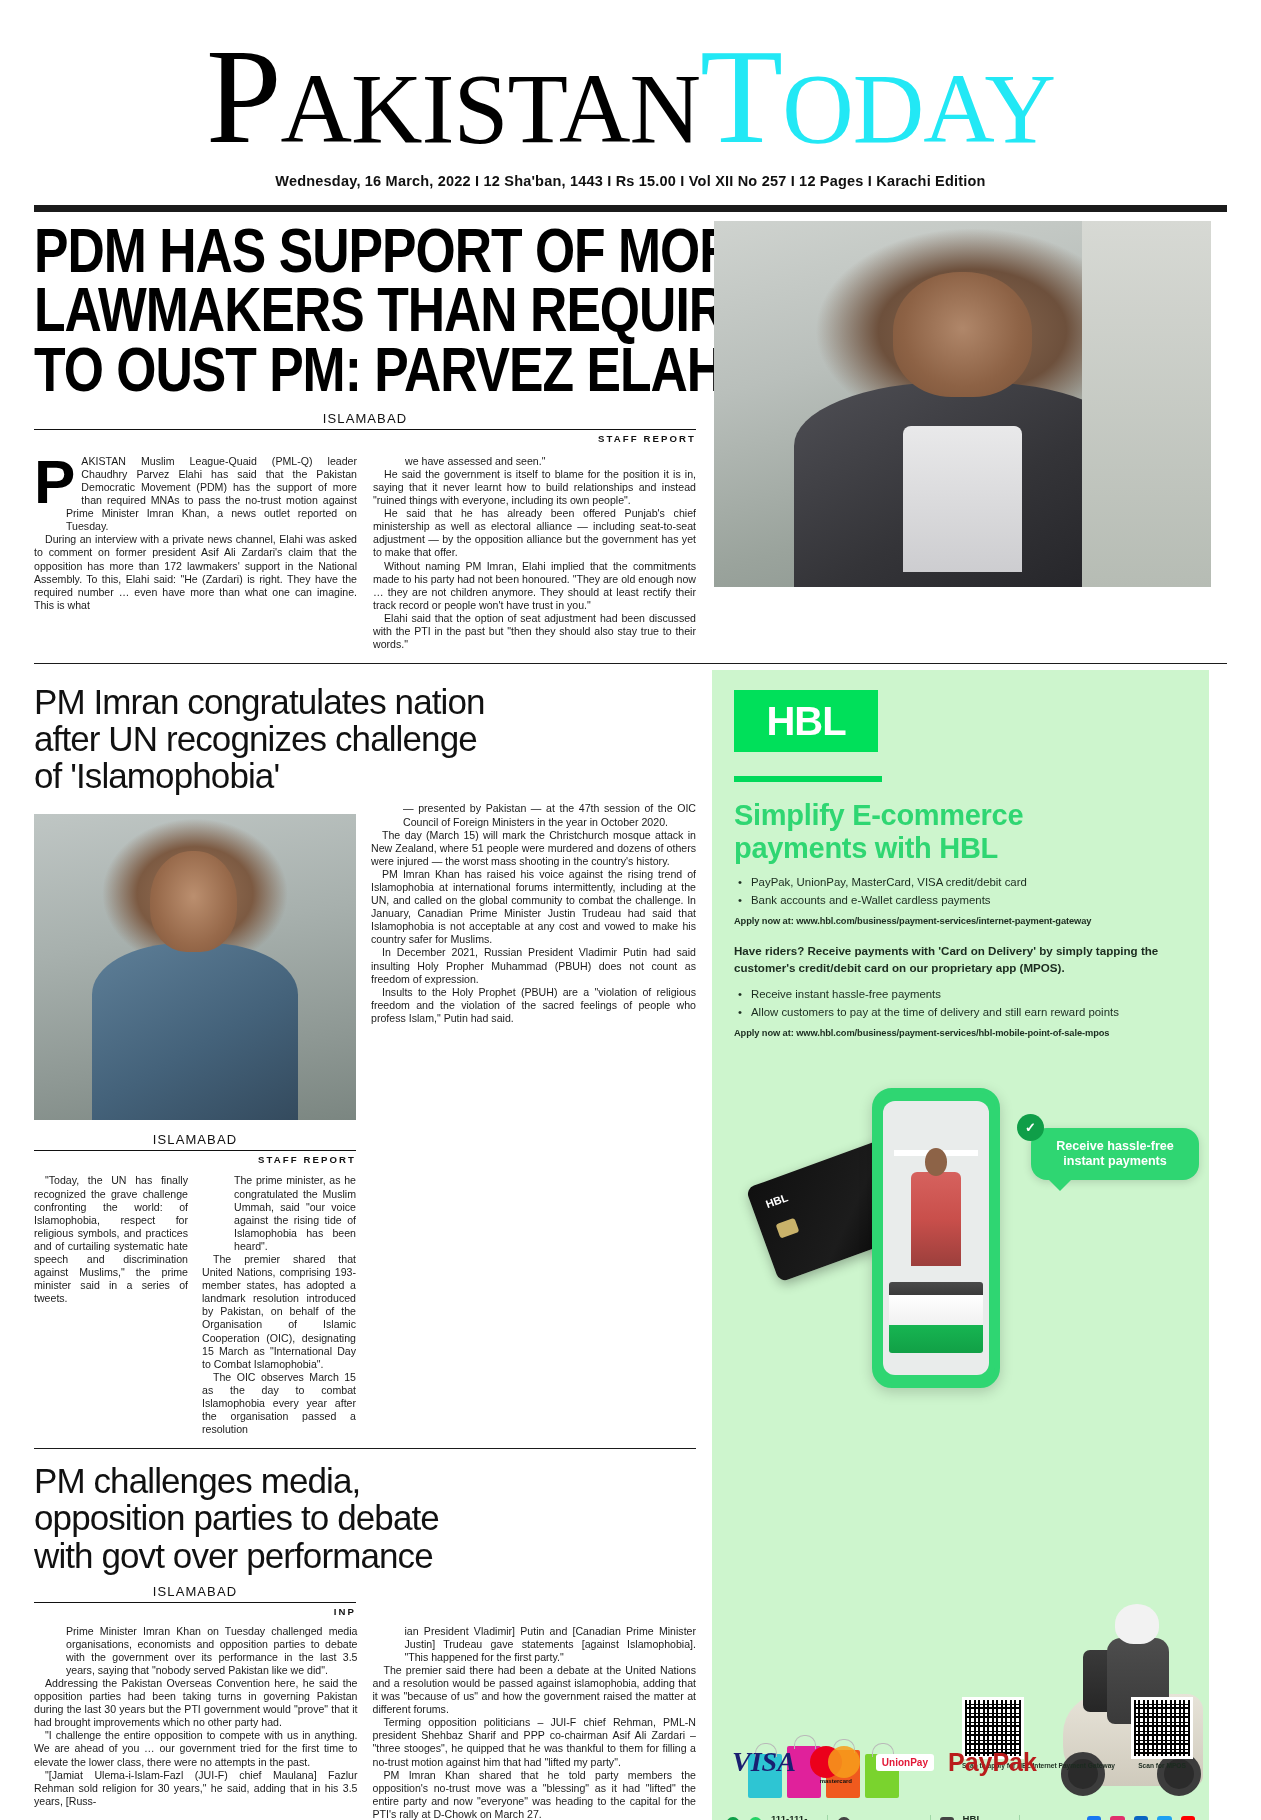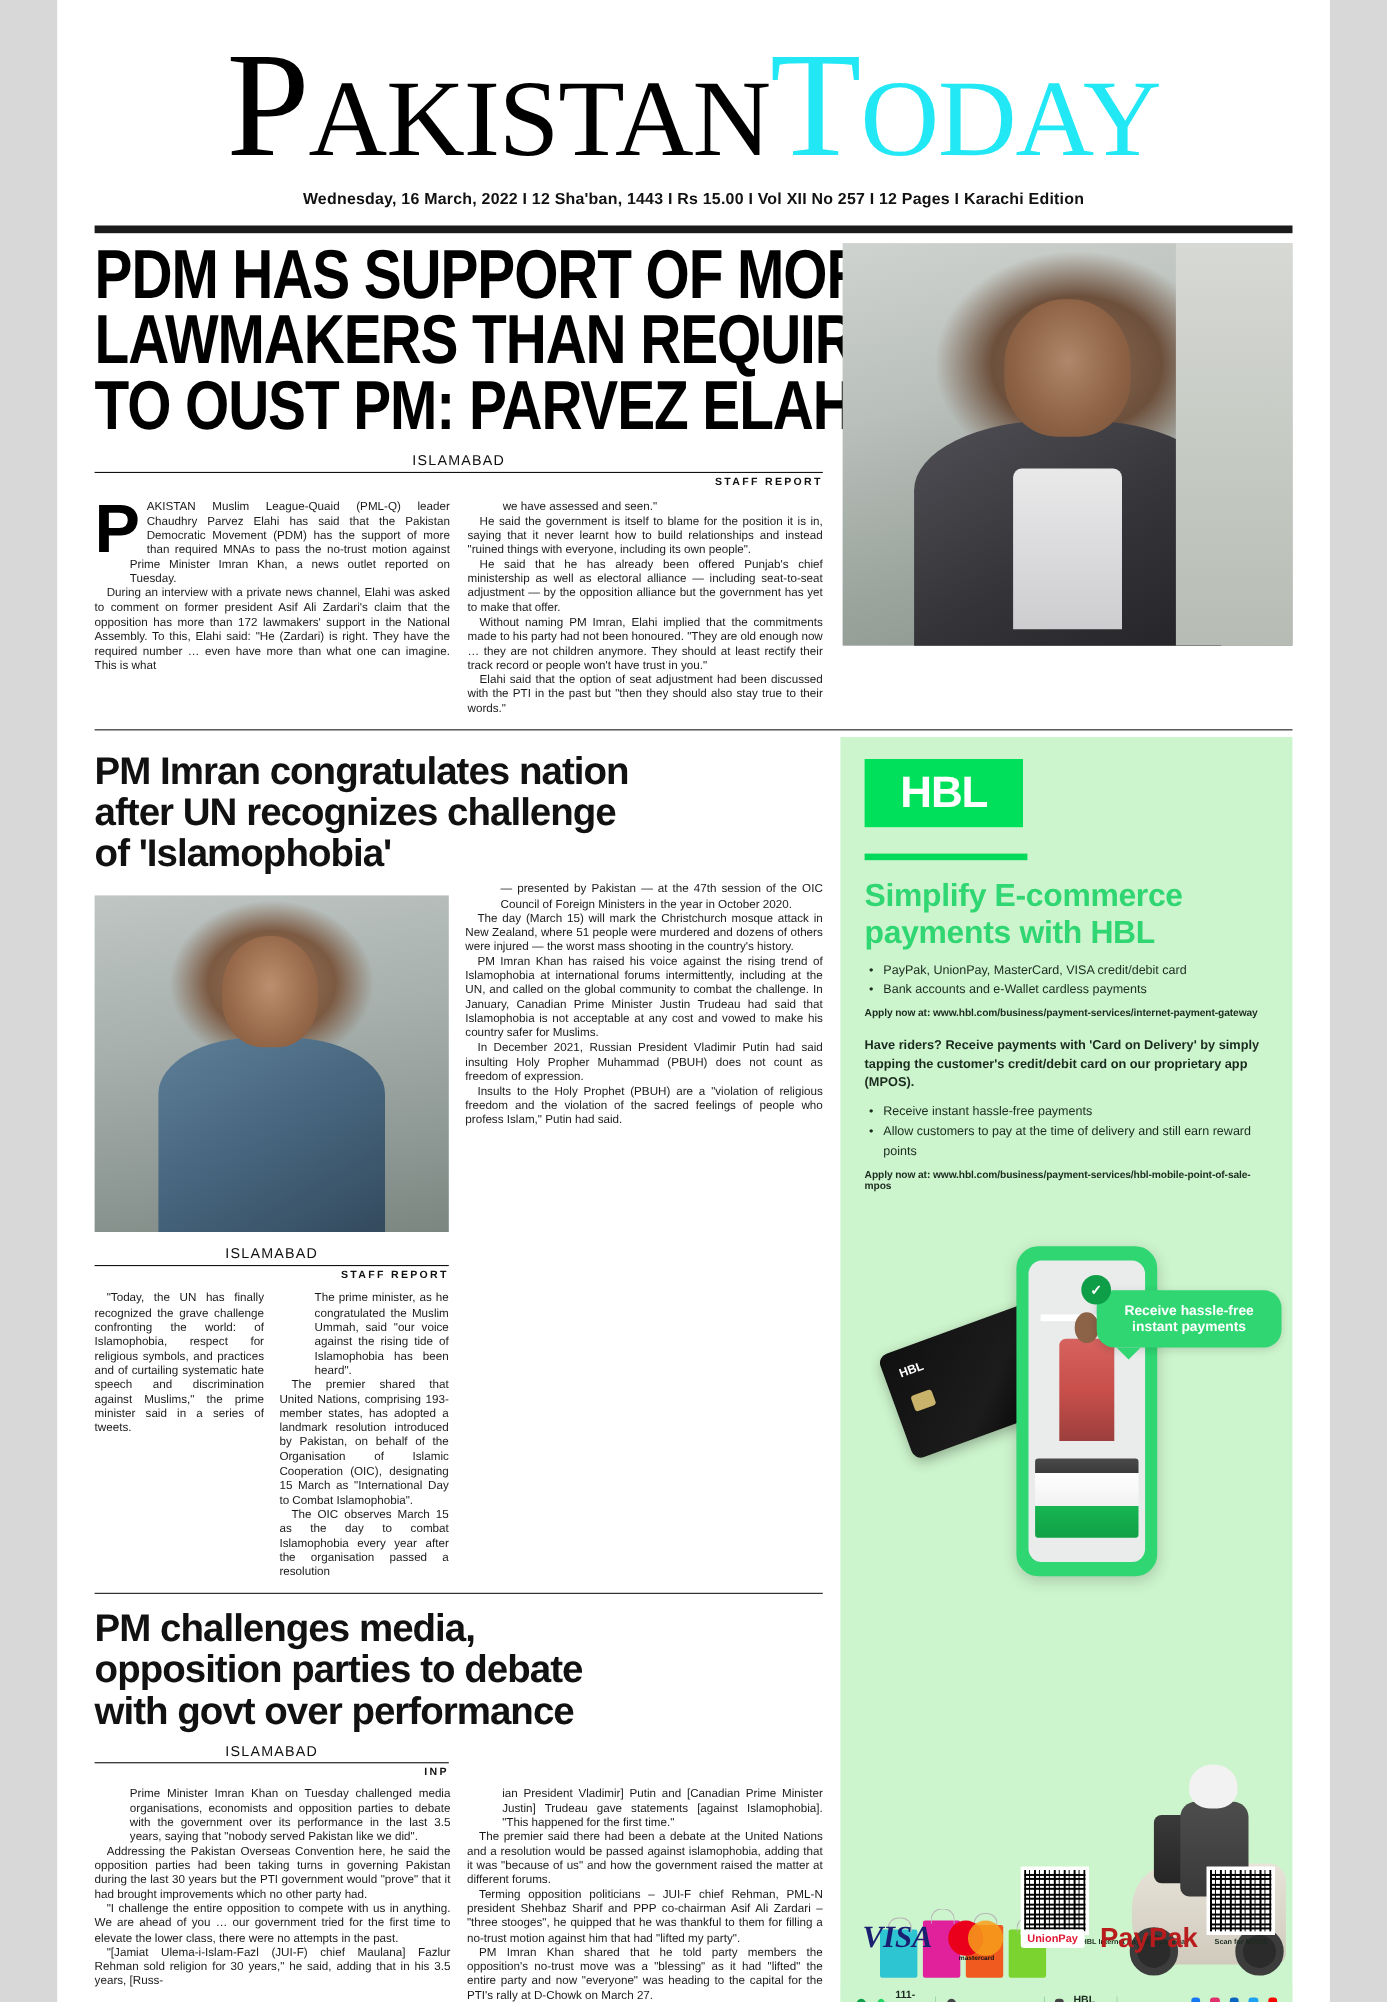--- a/index.html
+++ b/index.html
@@ -1,20 +1,20 @@
 <!DOCTYPE html>
 <html><head>
 <meta charset="utf-8">
 <style>
   * { box-sizing: border-box; margin: 0; padding: 0; }
   html, body { background:#d8d8d8; }
   body { font-family:"Liberation Sans", sans-serif; }
 
   .page {
-    width:1157px; height:1820px; margin:0 auto; background:#ffffff;
+    width:1261px; height:1820px; margin:0 auto; background:#ffffff;
     position:relative; overflow:hidden; padding:22px 34px 10px 34px;
   }
 
   
   .masthead { text-align:center; padding-top:12px; }
   .masthead-title {
     font-family:"Liberation Serif", serif;
     font-size:136px; line-height:0.92; letter-spacing:-1px;
     white-space:nowrap; font-weight:400;
   }
@@ -93,21 +93,21 @@
   .lead-cols { display:flex; gap:16px; margin-top:11px; }
   .lead-cols > div { flex:1; }
 
   .dropcap {
     float:left; font-family:"Liberation Sans", sans-serif; font-weight:700;
     font-size:62px; line-height:50px; margin:2px 6px 0 0; color:#000;
   }
 
   
   .head-med {
-    font-size:35px; line-height:1.06; font-weight:700; color:#111;
+    font-size:35px; line-height:1.06; font-weight:400; color:#111;
     letter-spacing:-0.9px; margin-top:13px;
   }
 
   
   .midwrap { display:flex; gap:16px; margin-top:6px; }
   .col-news { width:662px; }
   .col-ad { width:497px; }
 
   .story2-body { display:flex; gap:15px; margin-top:8px; }
   .story2-left { width:322px; }
@@ -393,21 +393,21 @@
         </div>
 
         <div class="story3-body">
           <div class="body-col">
             <p class="first">Prime Minister Imran Khan on Tuesday challenged media organisations, economists and opposition parties to debate with the government over its performance in the last 3.5 years, saying that "nobody served Pakistan like we did".</p>
             <p>Addressing the Pakistan Overseas Convention here, he said the opposition parties had been taking turns in governing Pakistan during the last 30 years but the PTI government would "prove" that it had brought improvements which no other party had.</p>
             <p>"I challenge the entire opposition to compete with us in anything. We are ahead of you … our government tried for the first time to elevate the lower class, there were no attempts in the past.</p>
             <p>"[Jamiat Ulema-i-Islam-Fazl (JUI-F) chief Maulana] Fazlur Rehman sold religion for 30 years," he said, adding that in his 3.5 years, [Russ-</p>
           </div>
           <div class="body-col">
-            <p class="first">ian President Vladimir] Putin and [Canadian Prime Minister Justin] Trudeau gave statements [against Islamophobia]. "This happened for the first time."</p>
+            <p class="first">ian President Vladimir] Putin and [Canadian Prime Minister Justin] Trudeau gave statements [against Islamophobia]. "This happened for the first party."</p>
             <p>The premier said there had been a debate at the United Nations and a resolution would be passed against islamophobia, adding that it was "because of us" and how the government raised the matter at different forums.</p>
             <p>Terming opposition politicians – JUI-F chief Rehman, PML-N president Shehbaz Sharif and PPP co-chairman Asif Ali Zardari – "three stooges", he quipped that he was thankful to them for filling a no-trust motion against him that had "lifted my party".</p>
             <p>PM Imran Khan shared that he told party members the opposition's no-trust move was a "blessing" as it had "lifted" the entire party and now "everyone" was heading to the capital for the PTI's rally at D-Chowk on March 27.</p>
             <div class="continued">
               <span class="chev">»</span><span>CONTINUED ON PAGE 05</span>
             </div>
           </div>
         </div>
       </div>
     </div>

